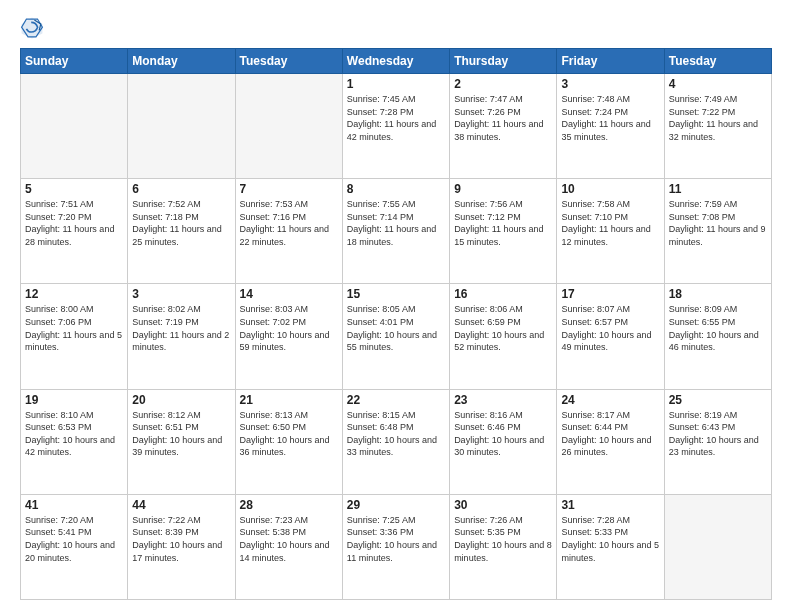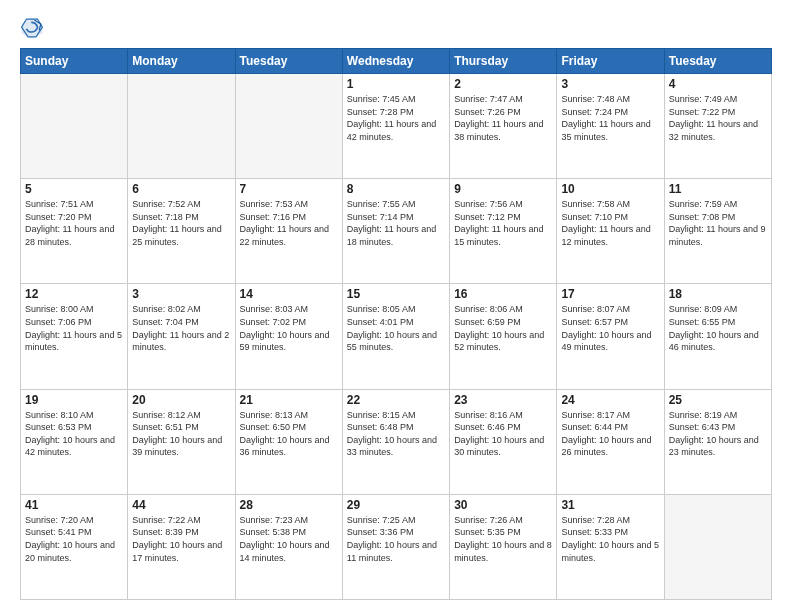--- a/index.html
+++ b/index.html
@@ -213,21 +213,21 @@
         <tr>
           <td>
             <span class="day-number">12</span>
             <div class="day-info">Sunrise: 8:00 AM
 Sunset: 7:06 PM
 Daylight: 11 hours and 5 minutes.</div>
           </td>
           <td>
             <span class="day-number">3</span>
             <div class="day-info">Sunrise: 8:02 AM
-Sunset: 7:04 PM
+Sunset: 7:19 PM
 Daylight: 11 hours and 2 minutes.</div>
           </td>
           <td>
             <span class="day-number">14</span>
             <div class="day-info">Sunrise: 8:03 AM
 Sunset: 7:02 PM
 Daylight: 10 hours and 59 minutes.</div>
           </td>
           <td>
             <span class="day-number">15</span>

